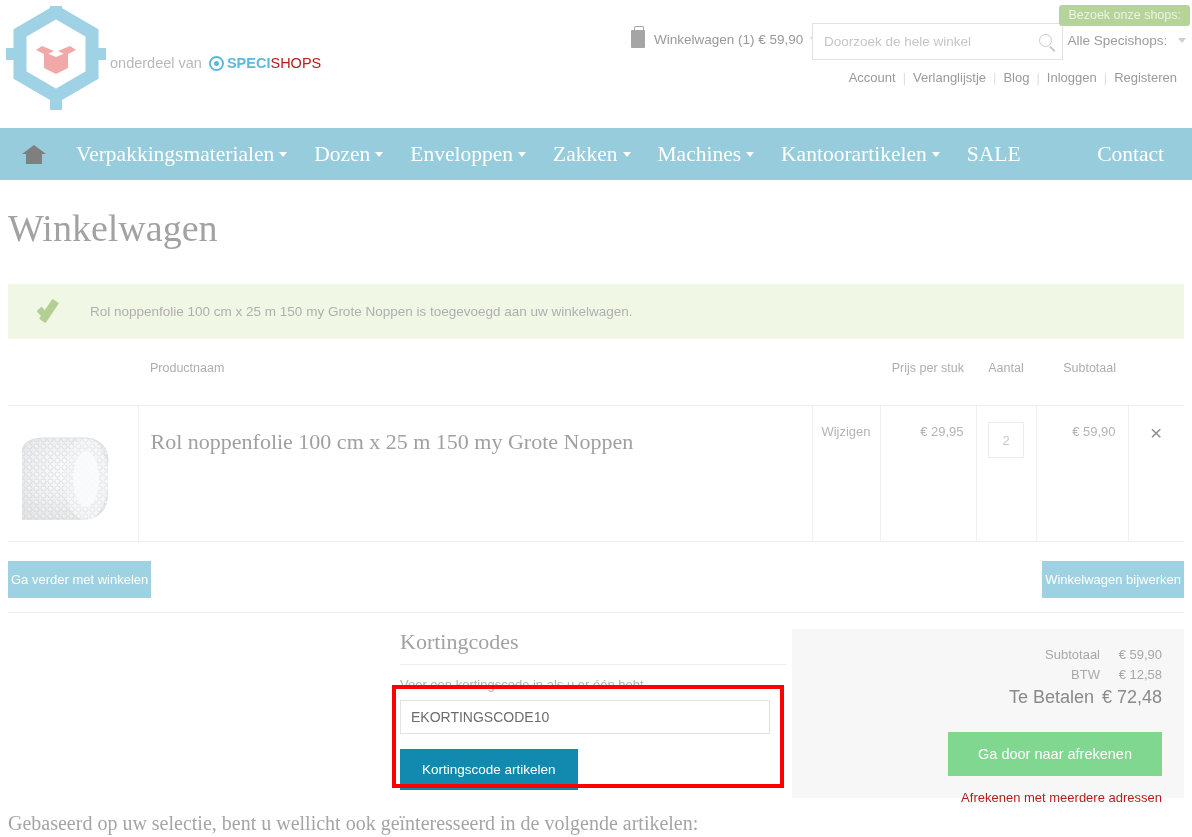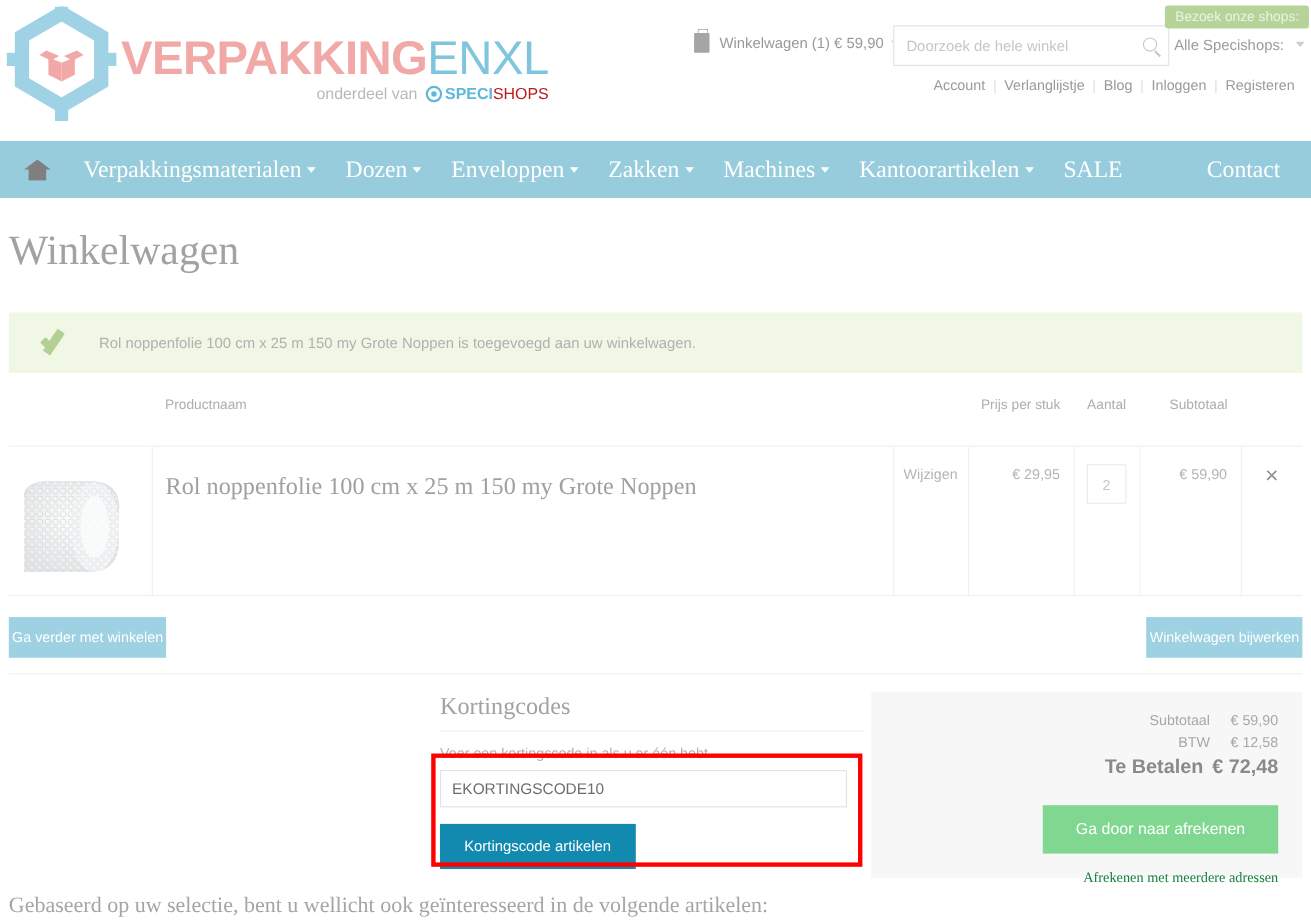--- a/index.html
+++ b/index.html
@@ -124,26 +124,26 @@
   .coupon-input { margin-top:8px; width:370px; height:34px; border:1px solid #e2e2e2;
          padding:0 10px; font-size:14px; color:#6d6d6d; outline:none;
          font-family:"Liberation Sans", sans-serif; background:#fff; }
   .btn-coupon { margin-top:15px; background:#128ab0; color:#fff; padding:13px 22px; font-size:13.5px; }
 
   .totals { position:absolute; right:0; top:16px; width:392px; height:169px; background:#f7f7f7;
             padding:18px 22px 0 0; text-align:right; }
   .t-row { font-size:13px; color:#a8a8a8; margin-bottom:5px; }
   .t-row .t-lbl { display:inline-block; min-width:64px; }
   .t-row .t-val { display:inline-block; min-width:62px; text-align:right; }
-  .t-grand { font-size:18px; color:#8a8a8a; font-weight:bold; margin-top:5px; }
+  .t-grand { font-size:18px; color:#8a8a8a; font-weight:normal; margin-top:5px; }
   .t-grand .t-lbl { min-width:auto; margin-right:8px; }
   .t-grand .t-val { min-width:auto; }
   .btn-checkout { margin-top:19px; background:#7fd790; color:#fff; font-size:14.5px;
             padding:14px 30px; border:0; cursor:pointer; font-family:"Liberation Sans", sans-serif; }
-  .multi-addr { margin-top:14px; font-size:13px; color:#15803d;font-family:Liberation Serif, serif; }
+  .multi-addr { margin-top:14px; font-size:13px; color:#b91c1c; }
 
   .bottom-text { position:absolute; left:8px; top:812px; font-family:"Liberation Serif", serif;
             font-size:20px; color:#a5a5a5; }
 
   
   .annot { position:absolute; border:4px solid #ff0000; pointer-events:none; }
 </style>
 </head>
 <body>
 
@@ -159,23 +159,20 @@
         <rect x="86" y="42" width="14" height="12" fill="#9ed2e4"></rect>
         <g fill="#f0a9a6">
           <path d="M38 46 L50 51 L50 68 L38 62 Z"></path>
           <path d="M62 46 L50 51 L50 68 L62 62 Z"></path>
           <path d="M36 40 L48 45 L40 49 L30 44 Z"></path>
           <path d="M64 40 L52 45 L60 49 L70 44 Z"></path>
         </g>
       </svg>
     </div>
     <div class="logo-text">
-      <div class="logo-line1">
-        <span class="lt-pink">VERPAKKING</span><span class="lt-blue">ENXL</span>
-      </div>
       <div class="logo-line2">
         <span>onderdeel van</span>
         <span class="spec-dot"></span><span class="spec">SPECI</span><span class="shops">SHOPS</span>
       </div>
     </div>
   </div>
 
   <div class="top-right">
 
     <div class="cart-link">

